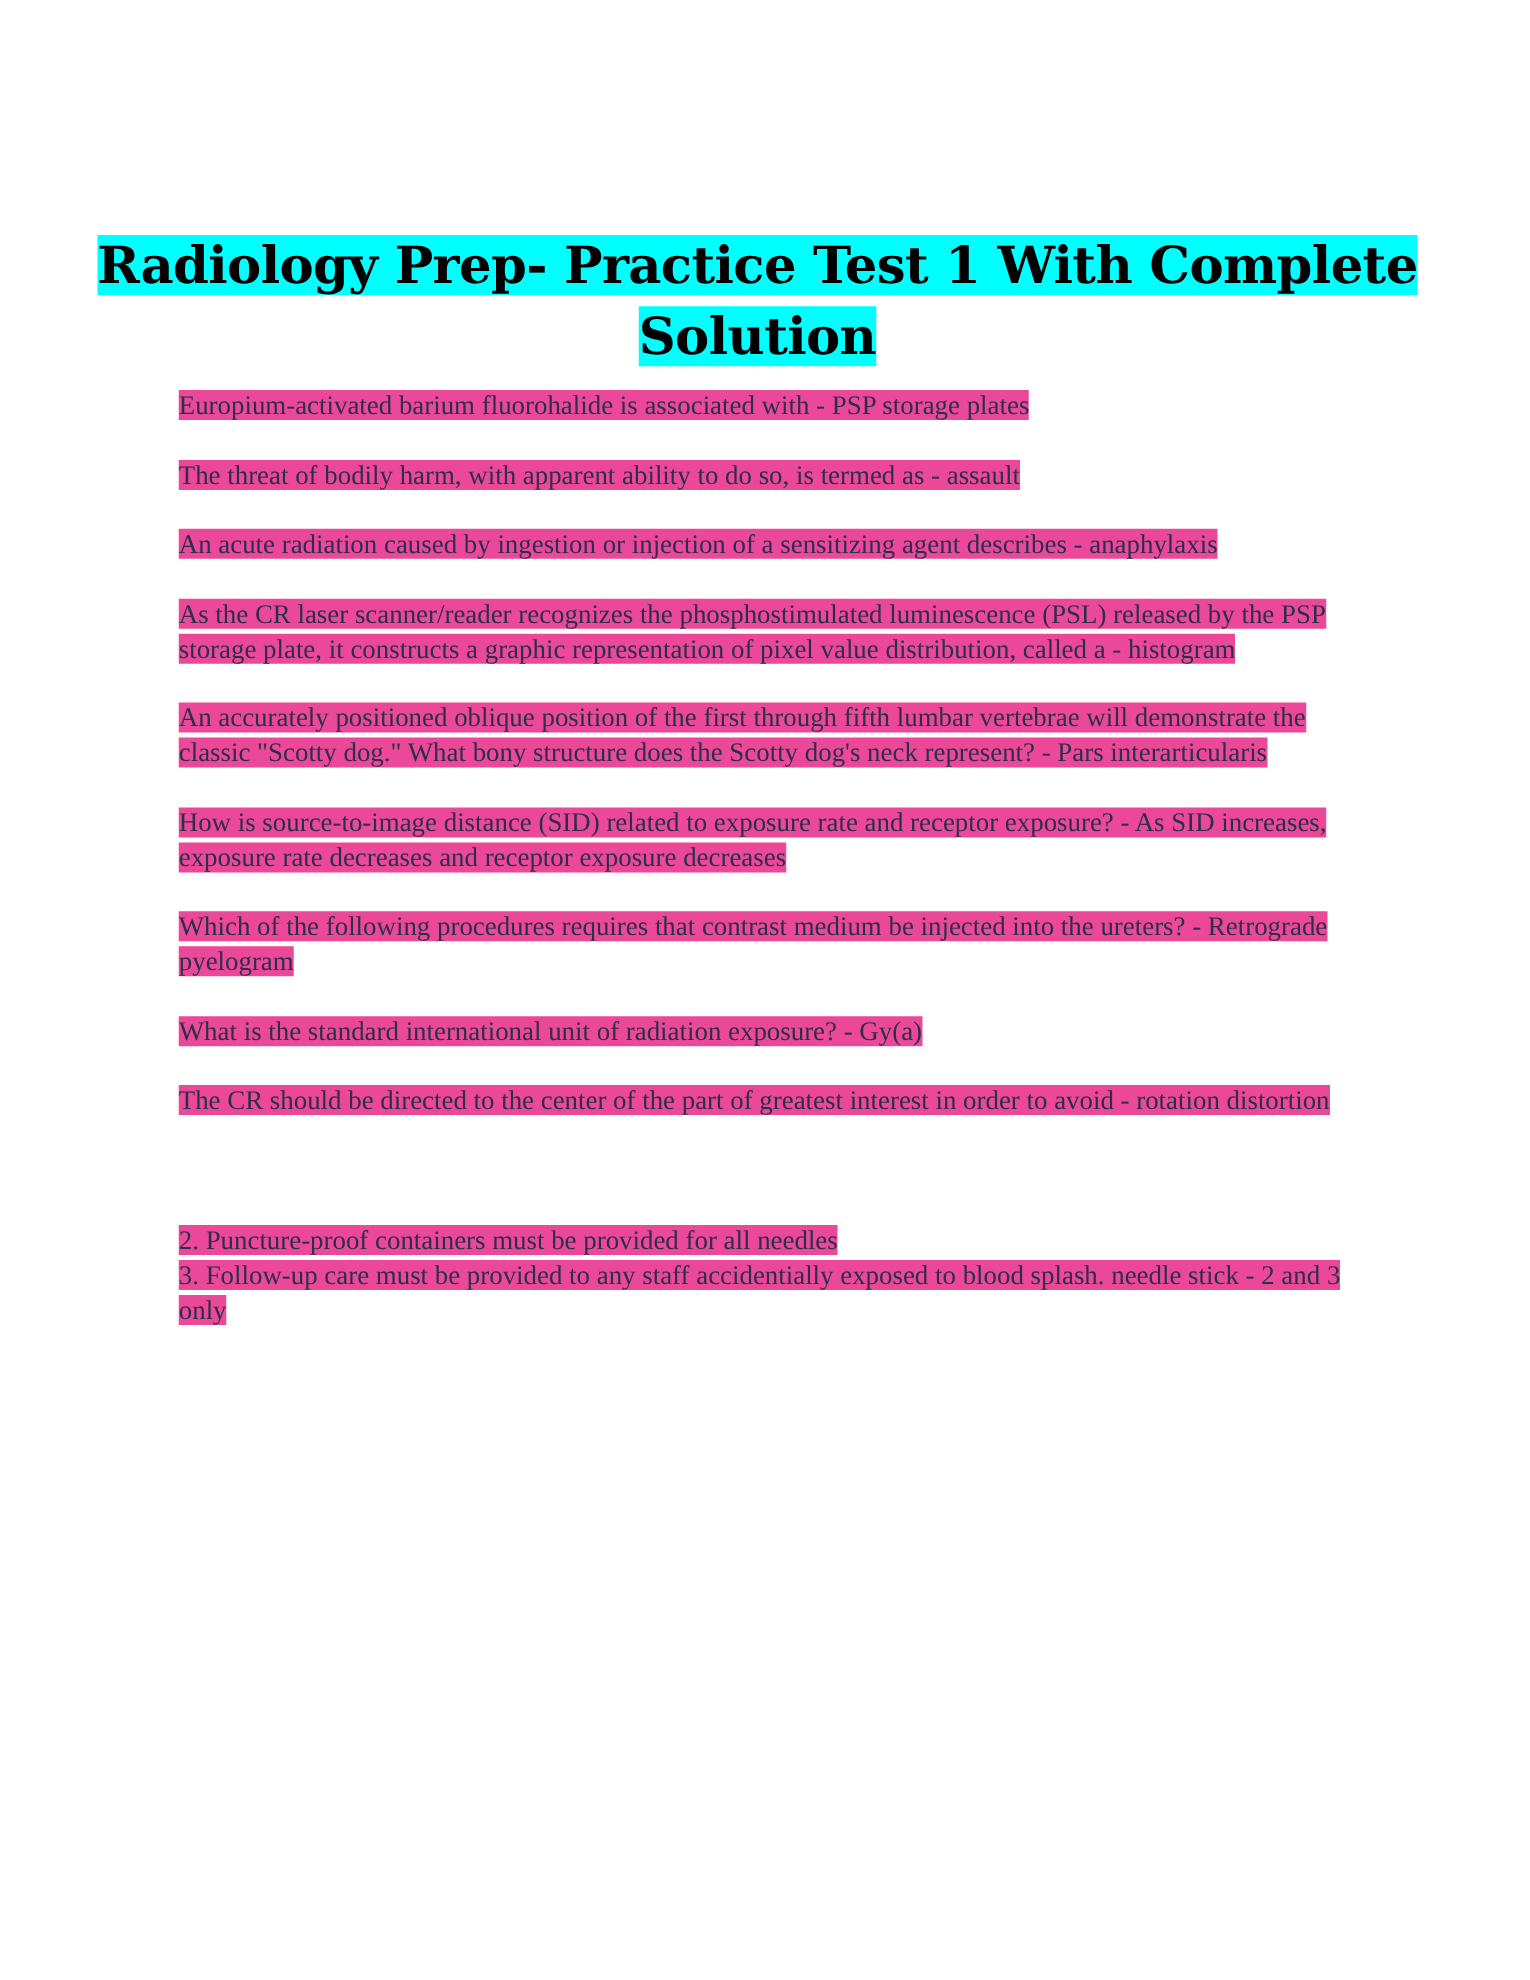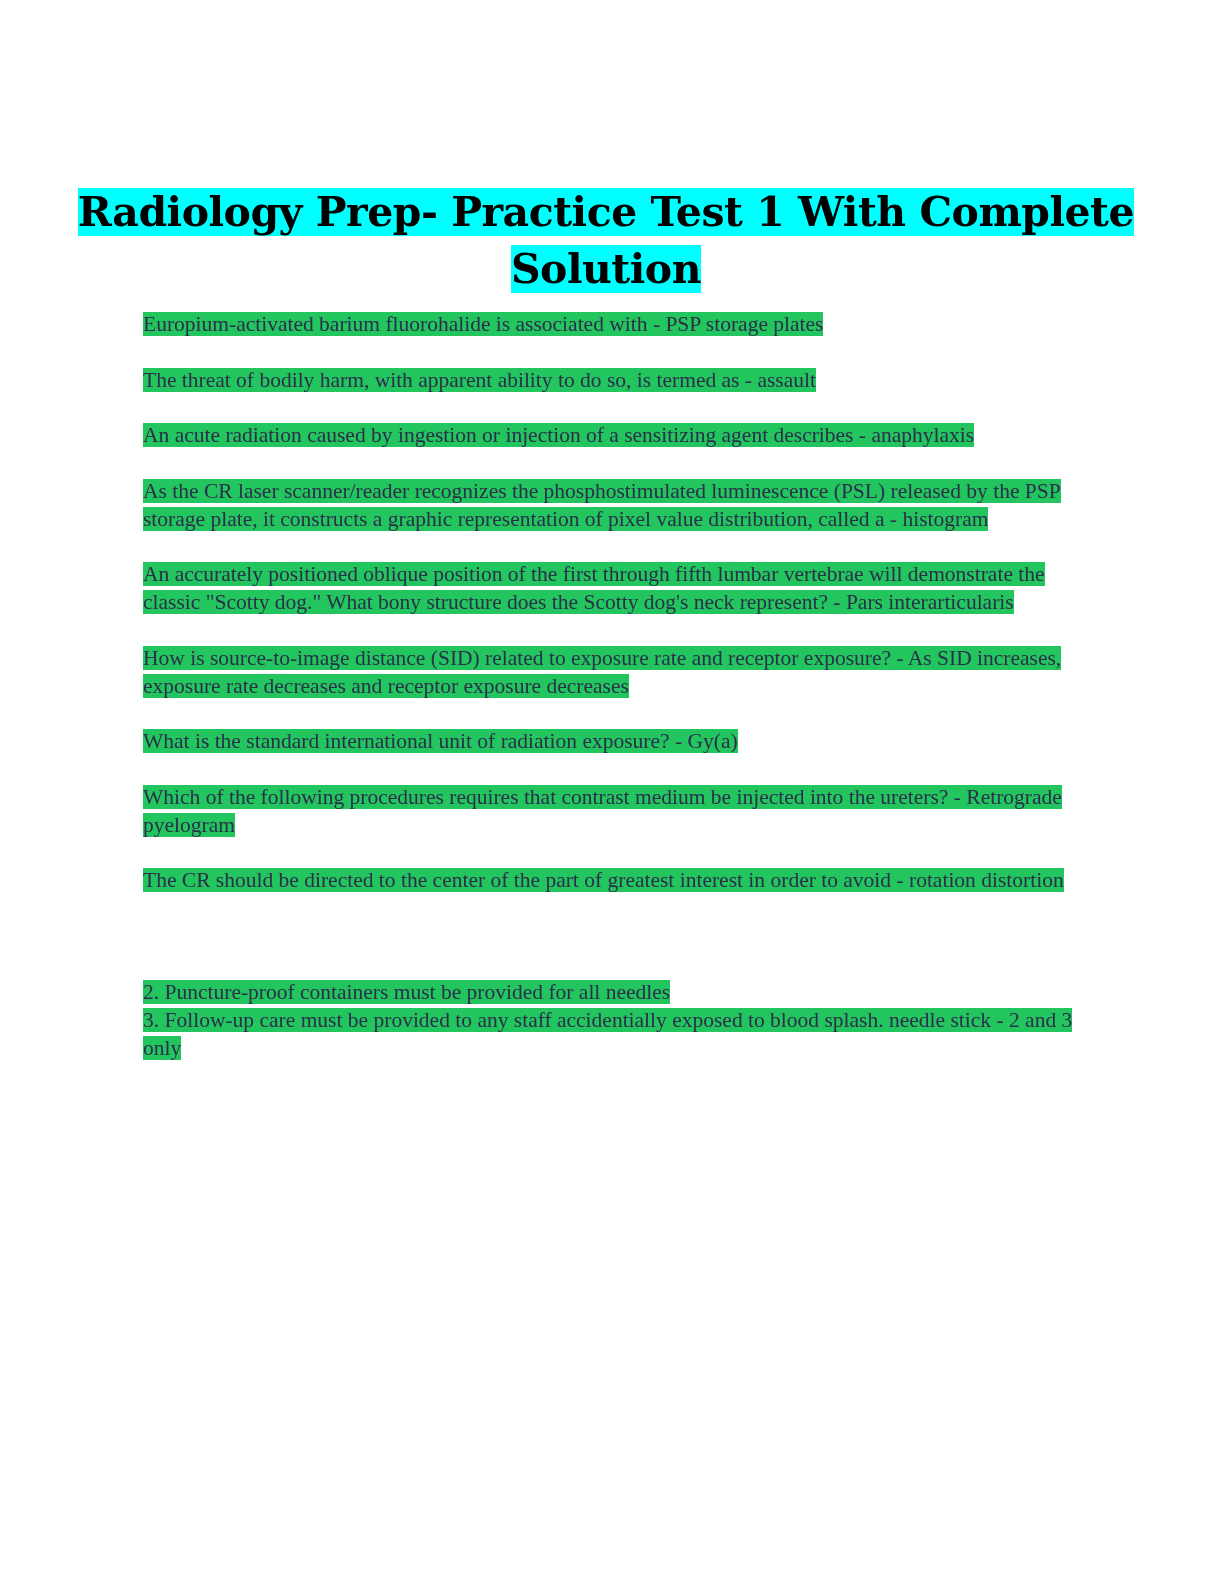--- a/index.html
+++ b/index.html
@@ -48,43 +48,43 @@
       font-family: "Liberation Serif", serif;
       font-size: 21.5px;
       line-height: 28px;
       color: #2b2f4a;
     }
     .qa {
       margin: 0 0 27.5px 0;
     }
     .line {
       display: inline;
-      background: #22c55e;
+      background: #ec4899;
       -webkit-box-decoration-break: clone;
       box-decoration-break: clone;
     }
   </style>
 </head>
 <body>
 
 <div class="page">
 
   <div class="title-wrap">
     <span class="title">Radiology Prep- Practice Test 1 With Complete Solution</span>
   </div>
 
   <div class="body-text">
     <div class="qa"><span class="line">Europium-activated barium fluorohalide is associated with - PSP storage plates</span></div>
     <div class="qa"><span class="line">The threat of bodily harm, with apparent ability to do so, is termed as - assault</span></div>
     <div class="qa"><span class="line">An acute radiation caused by ingestion or injection of a sensitizing agent describes - anaphylaxis</span></div>
     <div class="qa"><span class="line">As the CR laser scanner/reader recognizes the phosphostimulated luminescence (PSL) released by the PSP storage plate, it constructs a graphic representation of pixel value distribution, called a - histogram</span></div>
     <div class="qa"><span class="line">An accurately positioned oblique position of the first through fifth lumbar vertebrae will demonstrate the classic "Scotty dog." What bony structure does the Scotty dog's neck represent? - Pars interarticularis</span></div>
     <div class="qa"><span class="line">How is source-to-image distance (SID) related to exposure rate and receptor exposure? - As SID increases, exposure rate decreases and receptor exposure decreases</span></div>
+    <div class="qa"><span class="line">Which of the following procedures requires that contrast medium be injected into the ureters? - Retrograde pyelogram</span></div>
     <div class="qa"><span class="line">What is the standard international unit of radiation exposure? - Gy(a)</span></div>
-    <div class="qa"><span class="line">Which of the following procedures requires that contrast medium be injected into the ureters? - Retrograde pyelogram</span></div>
     <div class="qa"><span class="line">The CR should be directed to the center of the part of greatest interest in order to avoid - rotation distortion</span></div>
     <div class="qa">
       <br>
       <br>
       <span class="line">2. Puncture-proof containers must be provided for all needles</span><br>
       <span class="line">3. Follow-up care must be provided to any staff accidentially exposed to blood splash. needle stick - 2 and 3 only</span>
     </div>
   </div>
 
 </div>

